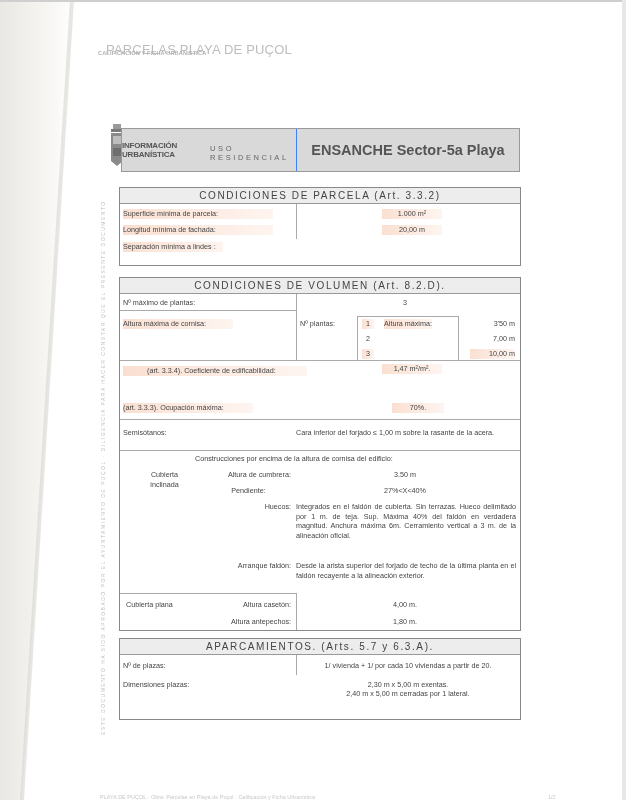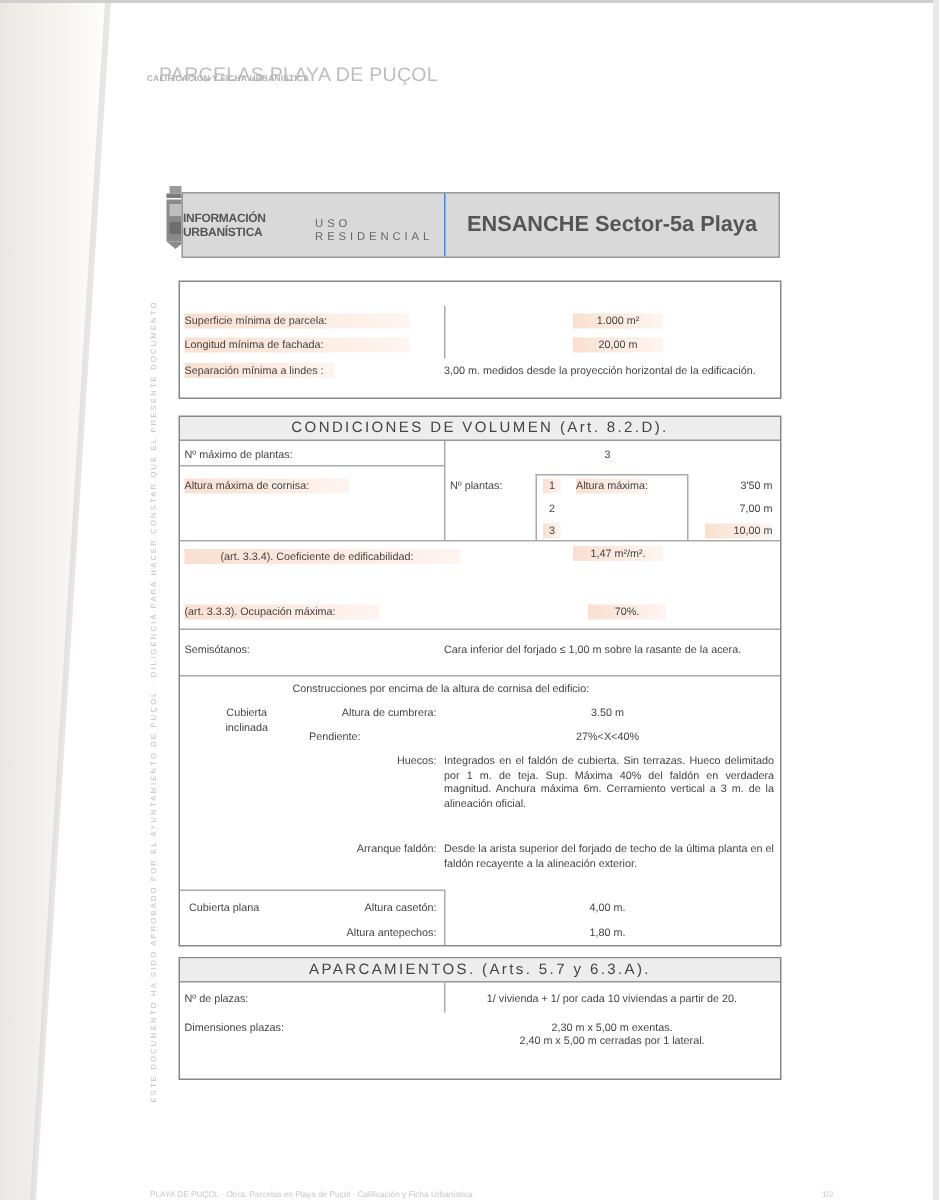--- a/index.html
+++ b/index.html
@@ -53,27 +53,27 @@
 
 <div class="title-box">
   <div class="title-left">
     <span class="t1">INFORMACIÓN URBANÍSTICA</span>
     <span class="t2">USO RESIDENCIAL</span>
   </div>
   <div class="title-right">ENSANCHE Sector-5a Playa</div>
 </div>
 
 <div class="sec" style="top:187px;width:400px;height:77px;">
+  <div class="sec-head">CONDICIONES DE PARCELA (Art. 3.3.2)</div>
   <div class="vline" style="left:176px;top:16px;height:35px;"></div>
   <div class="cell hl" style="left:3px;top:21px;width:150px;">Superficie mínima de parcela:</div>
   <div class="cell hl" style="left:262px;top:21px;width:60px;text-align:center;">1.000 m²</div>
   <div class="cell hl" style="left:3px;top:37px;width:150px;">Longitud mínima de fachada:</div>
   <div class="cell hl" style="left:262px;top:37px;width:60px;text-align:center;">20,00 m</div>
   <div class="cell hl" style="left:3px;top:54px;width:100px;">Separación mínima a lindes :</div>
-  <div class="cell just" style="left:176px;top:54px;width:220px;">3,00 m. medidos desde la proyección horizontal de la edificación.</div>
 </div>
 
 <div class="sec" style="top:277px;width:400px;height:352px;">
   <div class="sec-head">CONDICIONES DE VOLUMEN (Art. 8.2.D).</div>
   <div class="cell" style="left:3px;top:20px;">Nº máximo de plantas:</div>
   <div class="hline" style="left:0;top:32px;width:176px;"></div>
   <div class="vline" style="left:176px;top:16px;height:66px;"></div>
   <div class="cell" style="left:280px;top:20px;width:10px;text-align:center;">3</div>
 
   <div class="cell hl" style="left:3px;top:41px;width:110px;">Altura máxima de cornisa:</div>
@@ -96,21 +96,21 @@
   <div class="cell hl" style="left:272px;top:125px;width:52px;text-align:center;">70%.</div>
   <div class="hline" style="left:0;top:141px;width:400px;"></div>
   <div class="cell" style="left:3px;top:150px;">Semisótanos:</div>
   <div class="cell just" style="left:176px;top:150px;width:220px;">Cara inferior del forjado ≤ 1,00 m sobre la rasante de la acera.</div>
   <div class="hline" style="left:0;top:172px;width:400px;"></div>
 
   <div class="cell" style="left:75px;top:176px;">Construcciones por encima de la altura de cornisa del edificio:</div>
   <div class="cell" style="left:22px;top:192px;width:45px;text-align:center;">Cubierta inclinada</div>
   <div class="cell" style="left:86px;top:192px;width:85px;text-align:right;">Altura de cumbrera:</div>
   <div class="cell" style="left:250px;top:192px;width:70px;text-align:center;">3.50 m</div>
-  <div class="cell" style="left:86px;top:208px;width:85px;text-align:left;">Pendiente:</div>
+  <div class="cell" style="left:86px;top:208px;width:85px;text-align:center;">Pendiente:</div>
   <div class="cell" style="left:250px;top:208px;width:70px;text-align:center;">27%&lt;X&lt;40%</div>
   <div class="cell" style="left:86px;top:224px;width:85px;text-align:right;">Huecos:</div>
   <div class="cell just" style="left:176px;top:224px;width:220px;">Integrados en el faldón de cubierta. Sin terrazas. Hueco delimitado por 1 m. de teja. Sup. Máxima 40% del faldón en verdadera magnitud. Anchura máxima 6m. Cerramiento vertical a 3 m. de la alineación oficial.</div>
   <div class="cell" style="left:86px;top:283px;width:85px;text-align:right;">Arranque faldón:</div>
   <div class="cell just" style="left:176px;top:283px;width:220px;">Desde la arista superior del forjado de techo de la última planta en el faldón recayente a la alineación exterior.</div>
   <div class="hline" style="left:0;top:315px;width:176px;"></div>
   <div class="vline" style="left:176px;top:315px;height:37px;"></div>
   <div class="cell" style="left:6px;top:322px;">Cubierta plana</div>
   <div class="cell" style="left:86px;top:322px;width:85px;text-align:right;">Altura casetón:</div>
   <div class="cell" style="left:250px;top:322px;width:70px;text-align:center;">4,00 m.</div>

